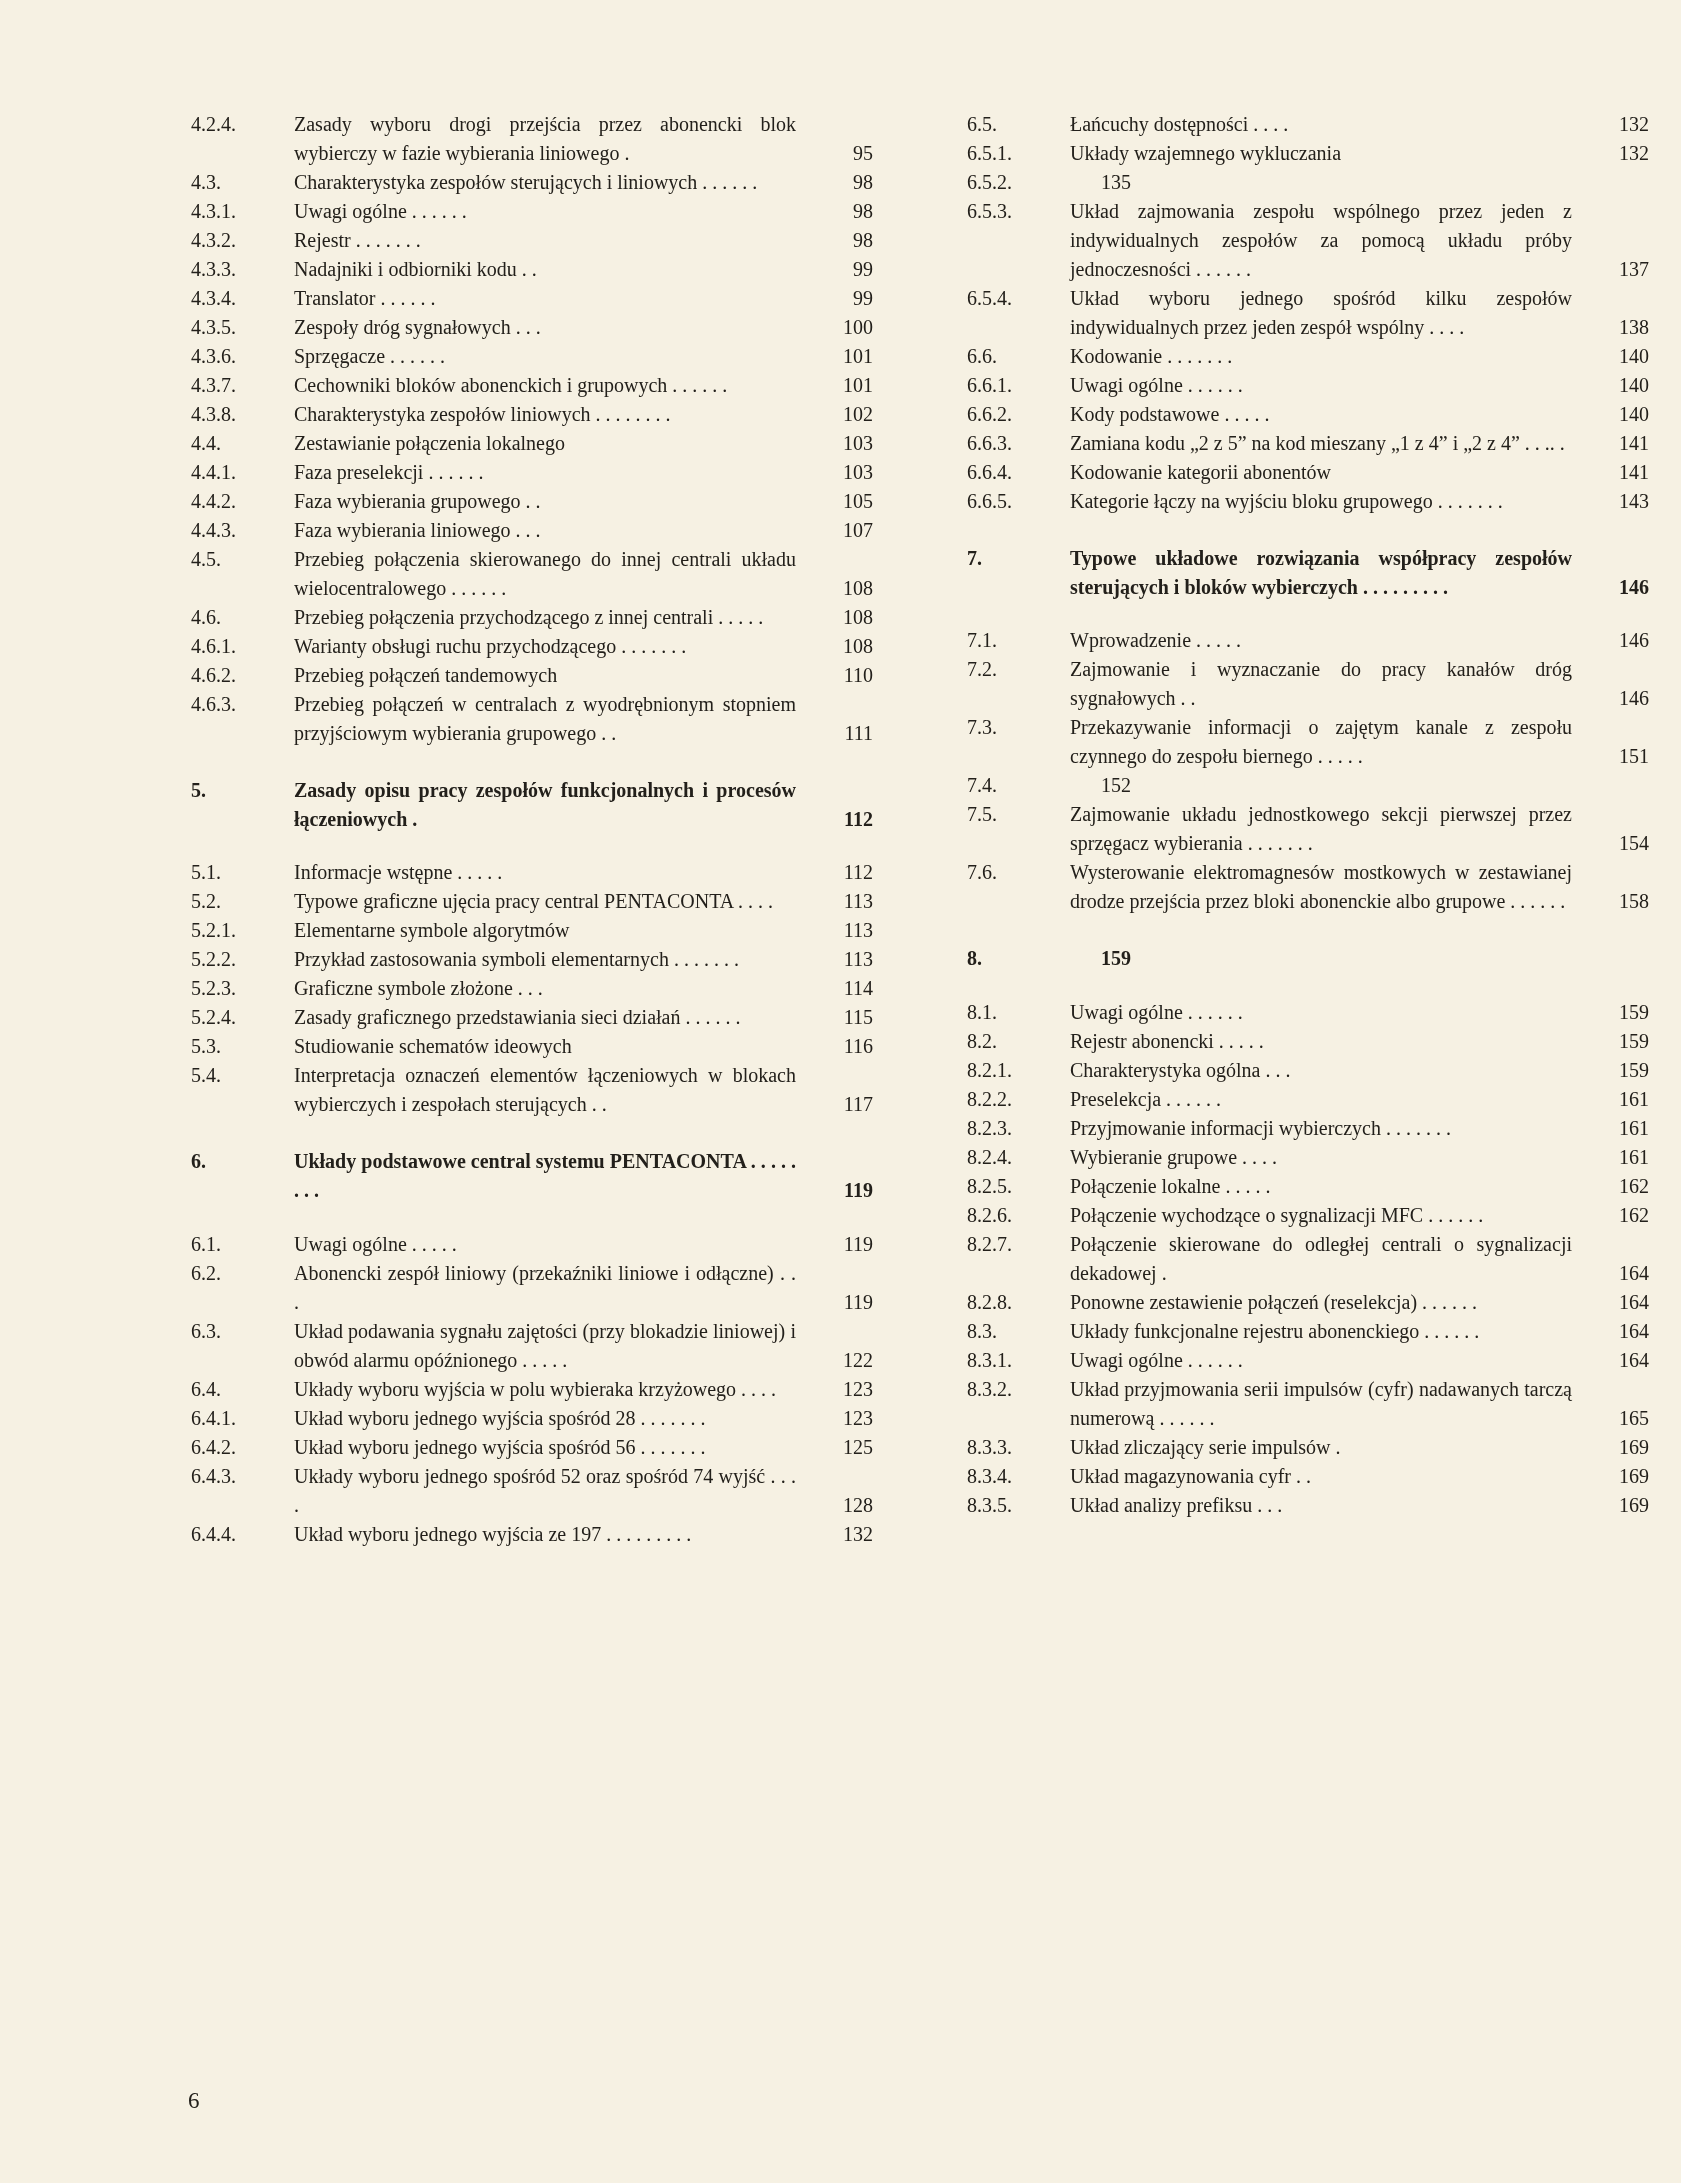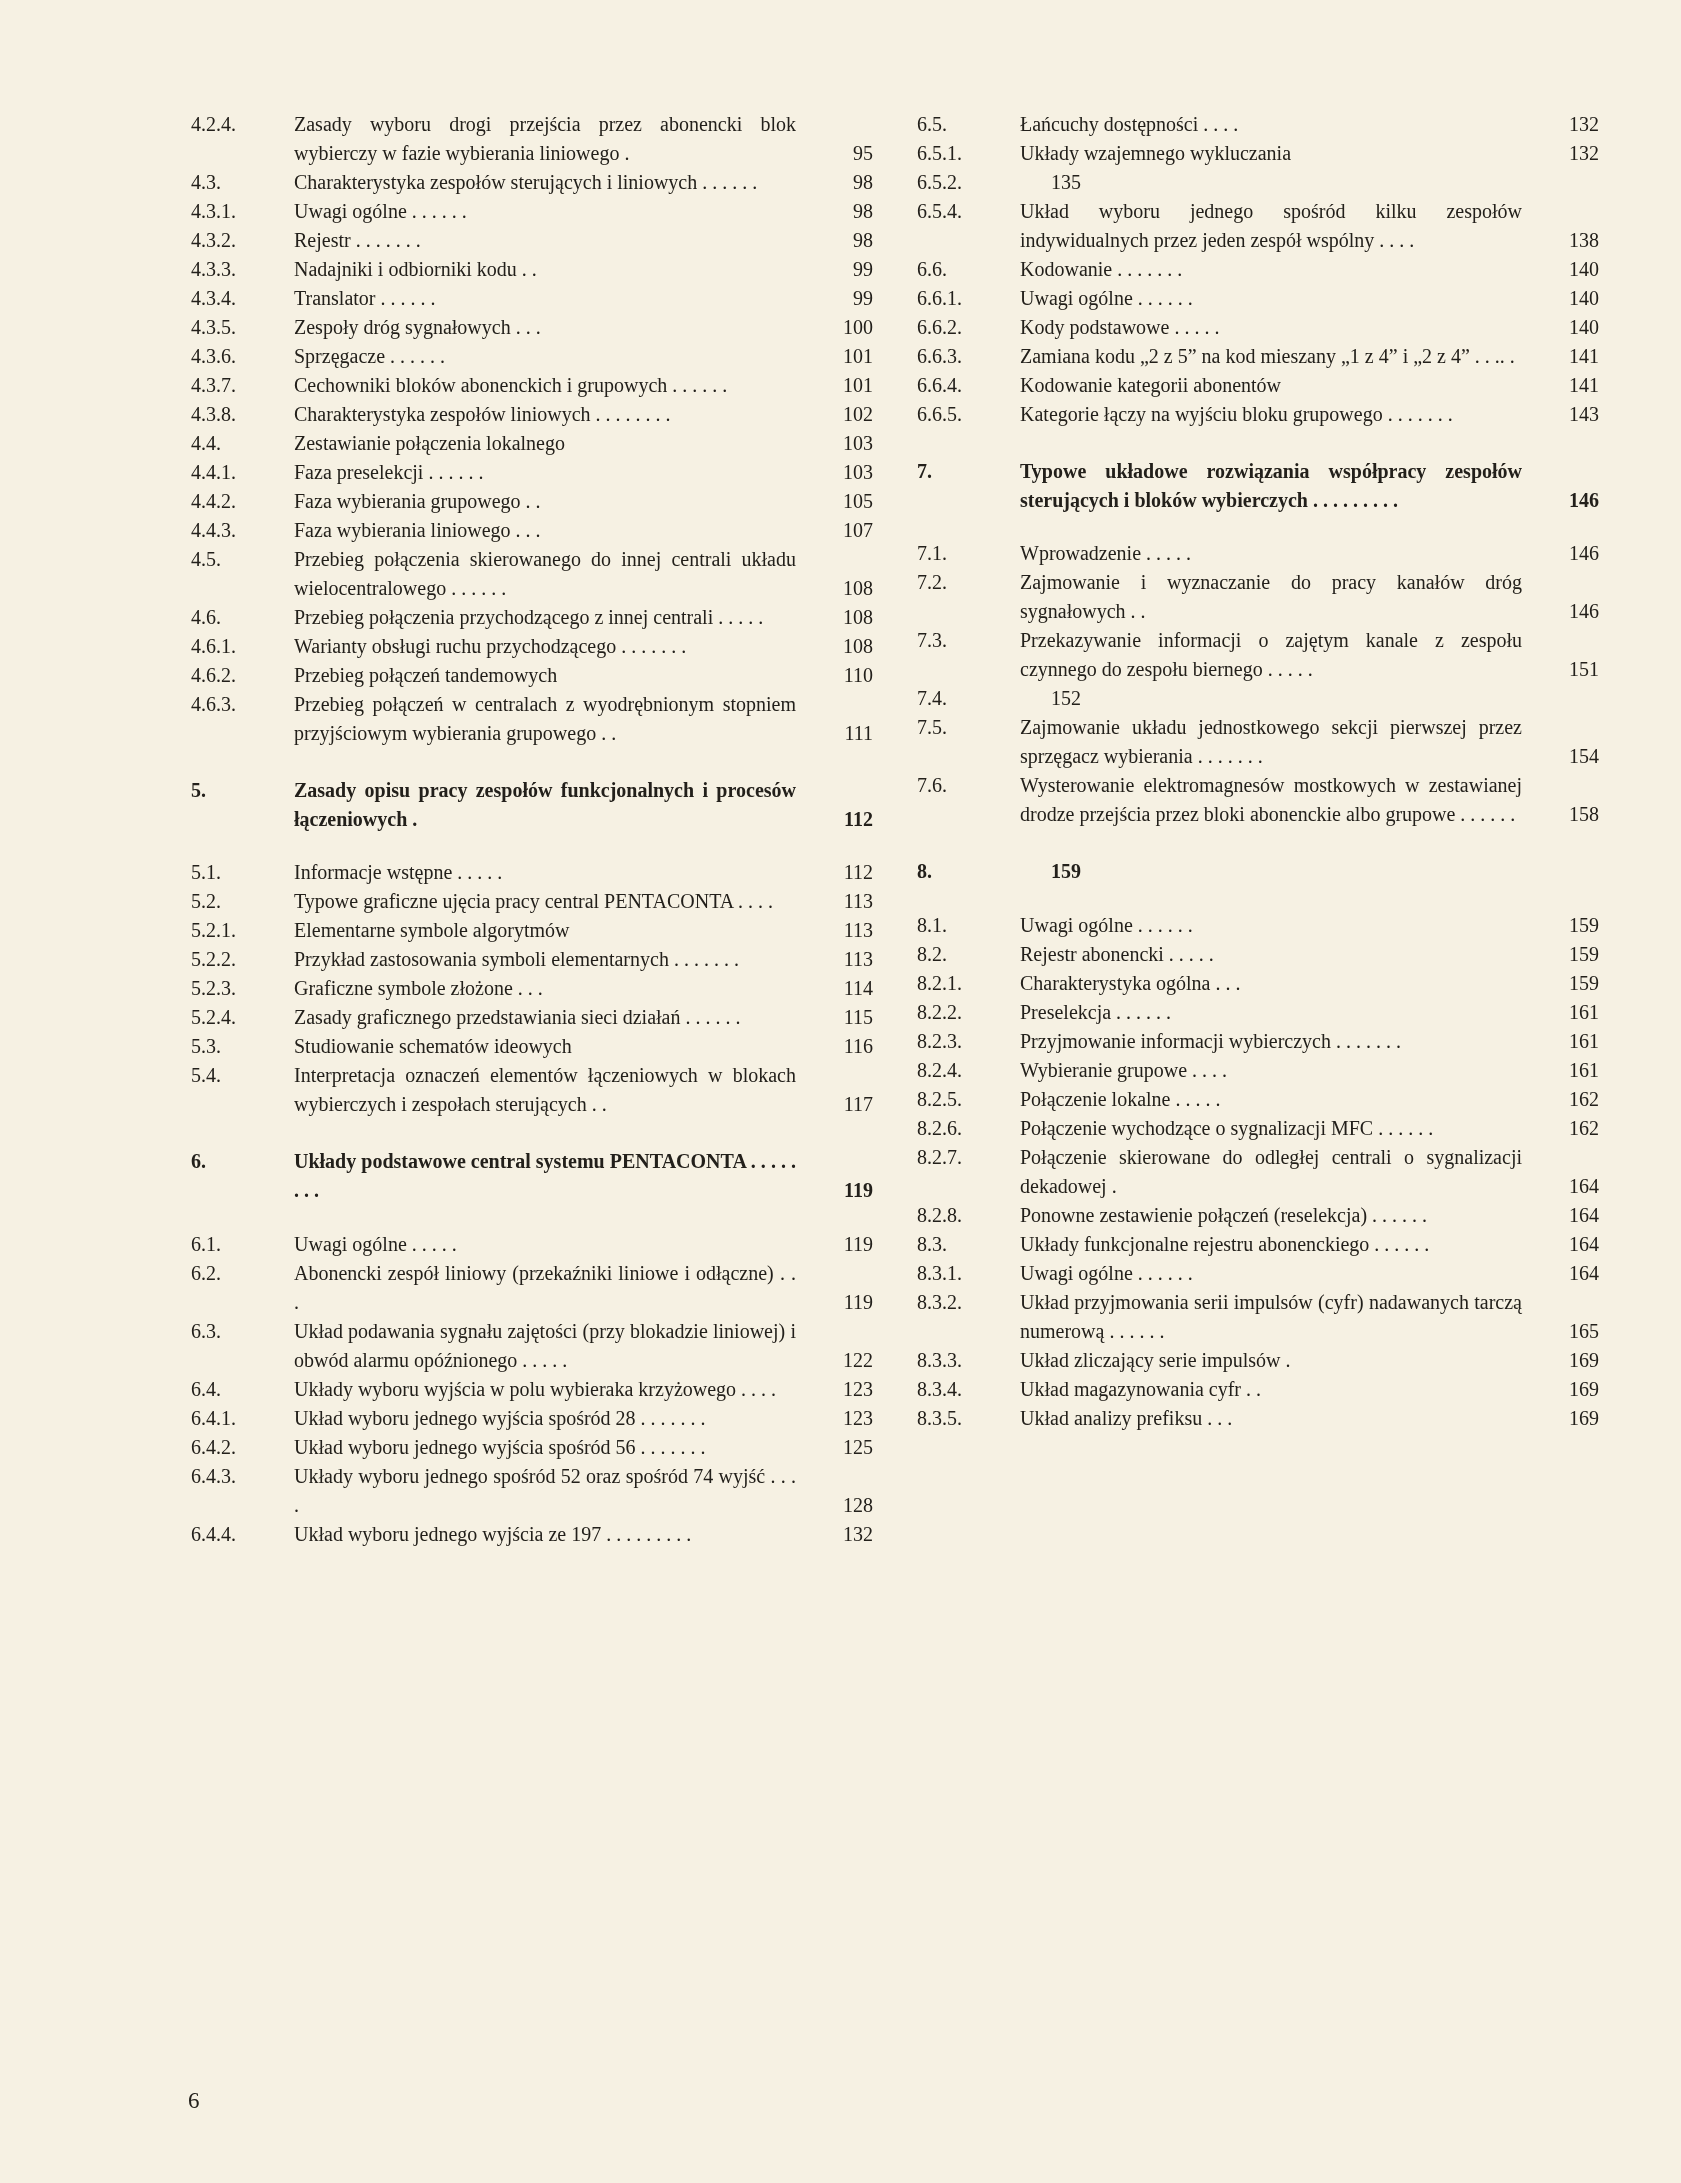--- a/index.html
+++ b/index.html
@@ -14,21 +14,21 @@
     color: #23201b;
     position: relative;
     overflow: hidden;
   }
   .columns {
     position: absolute;
     top: 110px;
     left: 191px;
     width: 1433px;
     display: flex;
-    gap: 44px;
+    gap: 94px;
   }
   .col {
     width: 682px;
     flex: 0 0 682px;
   }
   .entry {
     display: flex;
     font-size: 20px;
     line-height: 29px;
   }
@@ -300,20 +300,25 @@
     <span class="num">6.5.1.</span>
     <span class="title">Układy wzajemnego wykluczania</span>
     <span class="pg">132</span>
   </div>
 
   <div class="entry">
     <span class="num">6.5.2.</span>
     <span class="pg">135</span>
   </div>
 
+  <div class="entry">
+    <span class="num">6.5.3.</span>
+    <span class="title">Układ zajmowania zespołu wspólnego przez jeden z indywidualnych zespołów za pomocą układu próby jednoczesności  .  .  .  .  .  .</span>
+    <span class="pg">137</span>
+  </div>
 
   <div class="entry">
     <span class="num">6.5.4.</span>
     <span class="title">Układ wyboru jednego spośród kilku zespołów indywidualnych przez jeden zespół wspólny  .  .  .  .</span>
     <span class="pg">138</span>
   </div>
 
   <div class="entry">
     <span class="num">6.6.</span>
     <span class="title">Kodowanie  .  .  .  .  .  .  .</span>

